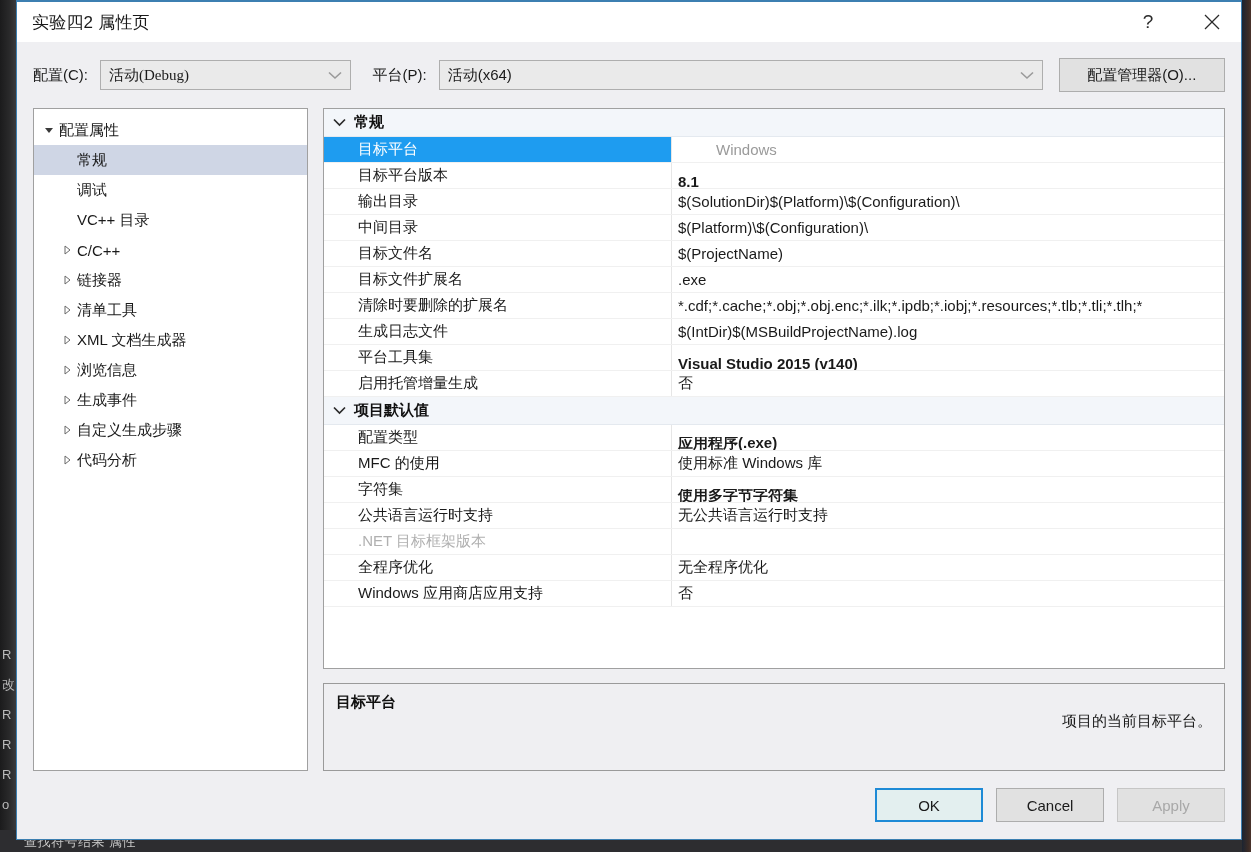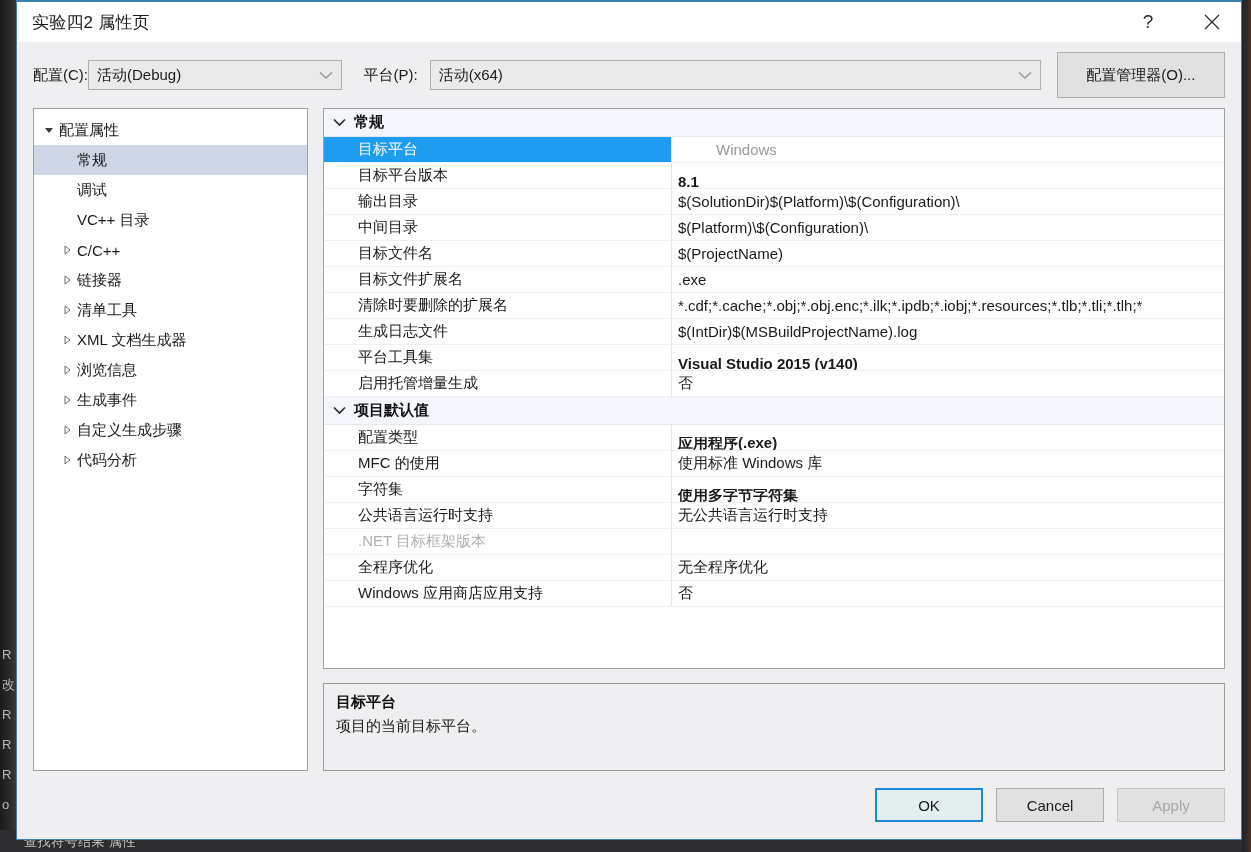--- a/index.html
+++ b/index.html
@@ -99,26 +99,26 @@
   .combo-value {
     font-size: 15px; color: #1a1a1a;
     padding-left: 8px;
     white-space: nowrap; overflow: hidden;
   }
   .combo-arrow {
     position: absolute; right: 8px; top: 0; bottom: 0;
     display: flex; align-items: center;
   }
   .combo-arrow svg { display: block; }
-  #config-combo { width: 258px; margin-left: 0; }
+  #config-combo { width: 258px; margin-left: 12px; font-family: Liberation Serif, serif; }
   #platform-label { margin-left: 22px; }
   #platform-combo { width: 622px; margin-left: 12px; }
   #config-manager-button {
     margin-left: 16px;
-    height: 46px; width: 171px;
+    height: 34px; width: 171px;
     background: #e1e1e1;
     border: 1px solid #adadad;
     font-size: 15px; color: #1a1a1a;
     font-family: "Liberation Sans", sans-serif;
     cursor: default;
   }
 
   
   #dialog-body {
     flex: 1;
@@ -216,22 +216,21 @@
     height: 88px; min-height: 88px;
     margin-top: 14px;
     background: #efeff2;
     border: 1px solid #9a9a9a;
     padding: 9px 12px;
   }
   #description-title {
     font-size: 15px; font-weight: bold; color: #111111;
   }
   #description-text {
-    margin-top: 5px;
-    font-size: 15px; color: #1a1a1a;
+    font-size: 15px; color: #1a1a1a; text-align: right;
   }
 
   
   #footer {
     height: 68px; min-height: 68px;
     display: flex; align-items: center; justify-content: flex-end;
     padding: 0 16px 0 0;
     gap: 13px;
   }
   .dlg-button {

